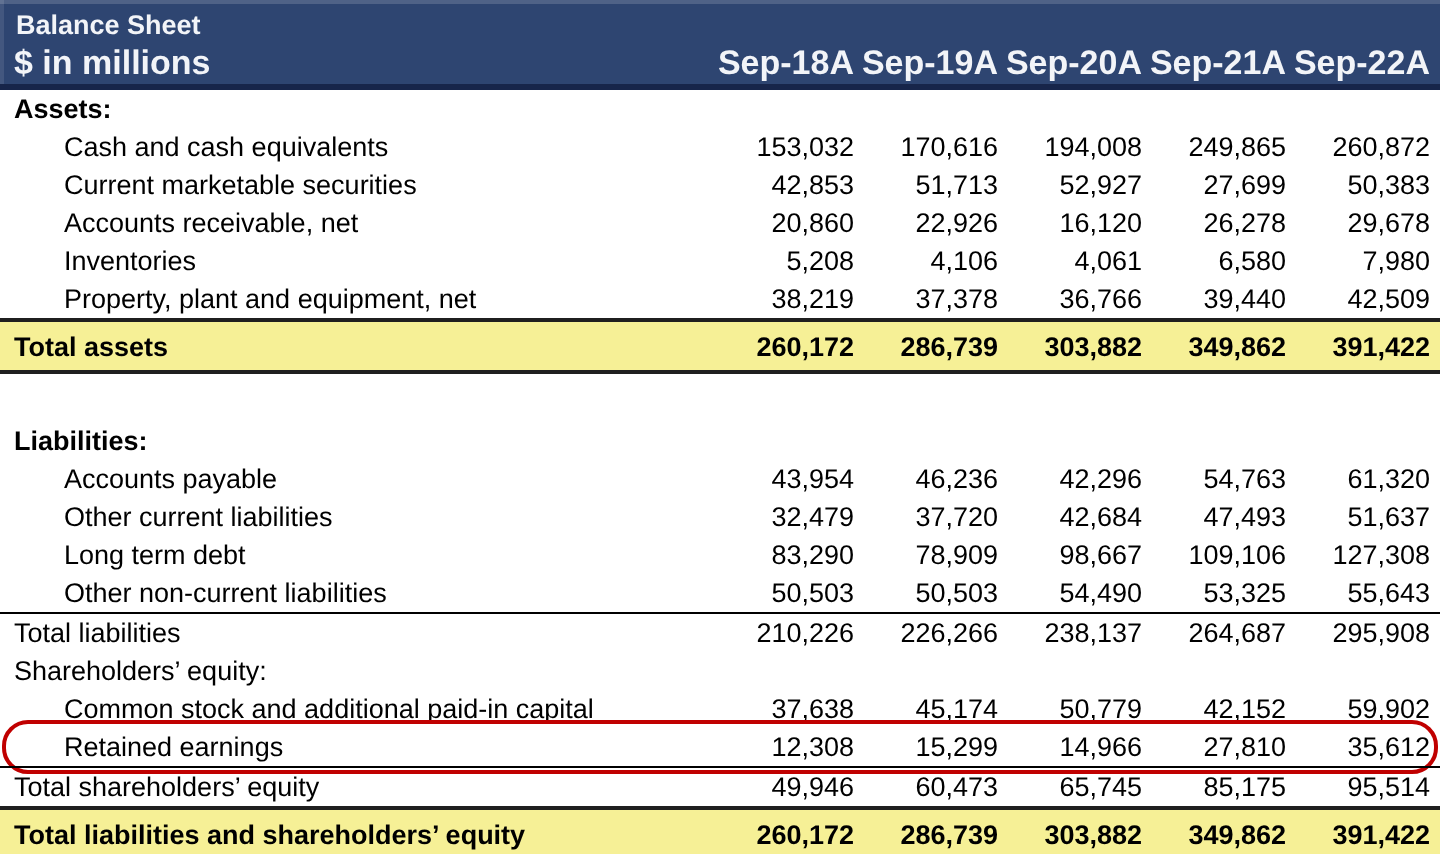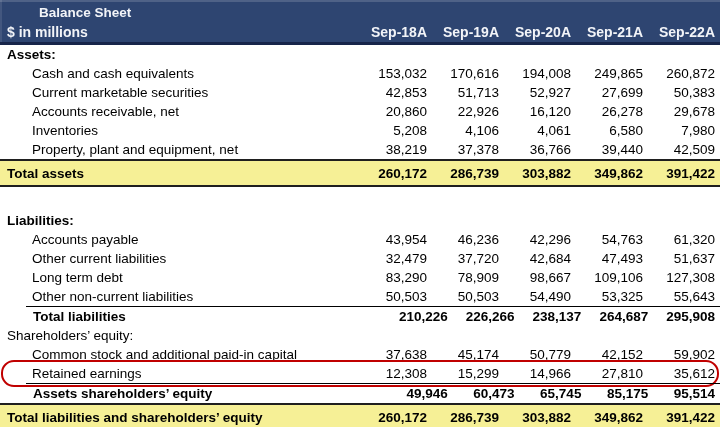--- a/index.html
+++ b/index.html
@@ -25,37 +25,36 @@
   .hdr {
     background:var(--header-bg,#2E4571);
     color:#F2F4F8;
     font-weight:700;
     height:45px;
     box-sizing:border-box;
     padding-top:3px;
     border-bottom:3px solid #17254A;
     box-shadow: inset 0 2px 0 rgba(255,255,255,0.16), inset 2px 0 0 rgba(255,255,255,0.10);
   }
-  .hdr-line1 { height:19px; line-height:19px; padding-left:20px; font-size:13.5px;margin-left:19px; }
-  .hdr-line2 { height:20px; font-size:14px; }
+  .hdr-line1 { height:19px; line-height:19px; padding-left:8px; font-size:13.5px; }
+  .hdr-line2 { height:20px; font-size:17px; }
   .hdr-line2 .label { padding-left:7px; }
 
   
   .row { height:19px; font-size:13.5px; position:relative; box-sizing:border-box; }
   .row.item .label { padding-left:32px; }
   .row.section .label,
   .row.section-plain .label,
   .row.total .label,
   .row.total-highlight .label { padding-left:7px; }
   .row.section { font-weight:700; }
   .row.section-plain { font-weight:400; }
   .row.total {
-    font-weight:700; height:20px;
+    font-weight:400; height:20px;
     border-top:1.5px solid #000;
-    margin-left:26px;
   }
   .row.total-highlight {
     font-weight:700; height:28px;
     background:var(--highlight-bg,#F6F096);
     border-top:2px solid #1F1F1F;
     border-bottom:2px solid #1F1F1F;
   }
   .row.spacer { height:24px; }
 
   
@@ -211,21 +210,21 @@
       <div class="row grid item">
         <span class="label">Retained earnings</span>
         <span class="num">12,308</span>
         <span class="num">15,299</span>
         <span class="num">14,966</span>
         <span class="num">27,810</span>
         <span class="num">35,612</span>
         <span class="oval"></span>
       </div>
       <div class="row grid total">
-        <span class="label">Assets shareholders’ equity</span>
+        <span class="label">Total shareholders’ equity</span>
         <span class="num">49,946</span>
         <span class="num">60,473</span>
         <span class="num">65,745</span>
         <span class="num">85,175</span>
         <span class="num">95,514</span>
       </div>
       <div class="row grid total-highlight">
         <span class="label">Total liabilities and shareholders’ equity</span>
         <span class="num">260,172</span>
         <span class="num">286,739</span>

